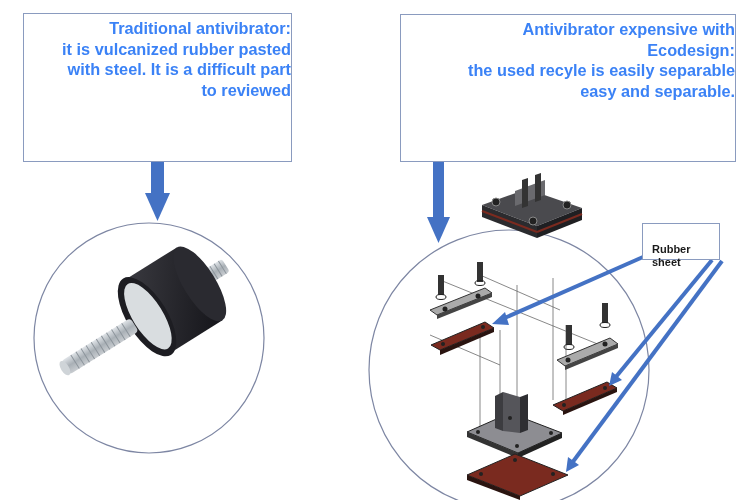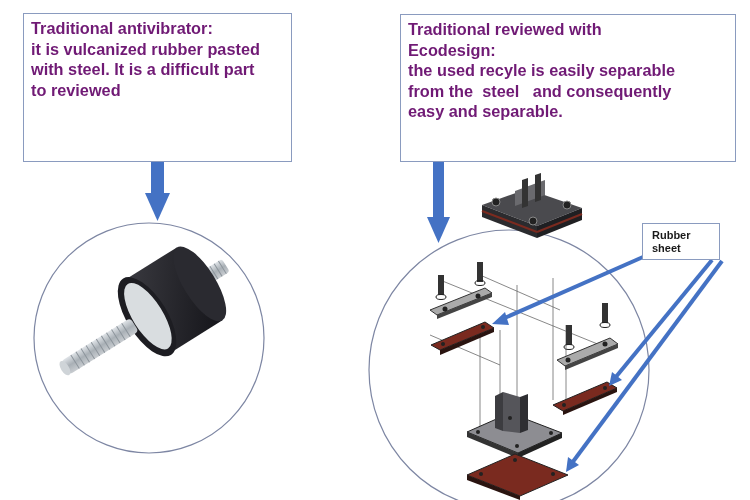--- a/index.html
+++ b/index.html
@@ -1,43 +1,42 @@
 <!DOCTYPE html>
 <html><head>
 <meta charset="utf-8">
 <style>
   html, body { margin:0; padding:0; }
   body { width:750px; height:500px; background:#ffffff; position:relative; overflow:hidden;
          font-family:"Liberation Sans", sans-serif; }
   .box { position:absolute; background:#fff; border:1.5px solid #8a9bbf; box-sizing:border-box;
-         font-weight:bold; color:#701a75; font-size:16.3px; line-height:20.5px; padding:4px 0 0 7px; }
+         font-weight:bold; color:#3b82f6; font-size:16.3px; line-height:20.5px; padding:4px 0 0 7px;text-align:right; }
   .box .line { display:block; white-space:pre; }
   #box-left { left:23px; top:13px; width:269px; height:149px; }
   #box-right { left:400px; top:14px; width:336px; height:148px; }
   #rubber-label { position:absolute; left:642px; top:223px; width:78px; height:37px; background:#fff;
         border:1px solid #8a9bbf; box-sizing:border-box; font-size:11px; font-weight:bold;
-        line-height:13px; padding:5px 0 0 9px; color:#1a1a1a; }
+        line-height:13px; padding:19px 0 0 9px; color:#1a1a1a; }
   #rubber-label .line { display:block; }
   svg { position:absolute; left:0; top:0; }
 </style>
 </head>
 <body>
 
 <div id="box-left" class="box">
   <span class="line">Traditional antivibrator:</span>
   <span class="line">it is vulcanized rubber pasted</span>
   <span class="line">with steel. It is a difficult part</span>
   <span class="line">to reviewed</span>
 </div>
 
 <div id="box-right" class="box">
-  <span class="line">Traditional reviewed with</span>
+  <span class="line">Antivibrator expensive with</span>
   <span class="line">Ecodesign:</span>
   <span class="line">the used recyle is easily separable</span>
-  <span class="line">from the  steel   and consequently</span>
   <span class="line">easy and separable.</span>
 </div>
 
 <svg width="750" height="500" viewBox="0 0 750 500">
   <defs>
     <linearGradient id="rub" x1="0" y1="0" x2="1" y2="1">
       <stop offset="0" stop-color="#3a3a40"></stop>
         <stop offset="1" stop-color="#15151a"></stop>
     </linearGradient>
     <linearGradient id="thread" x1="0" y1="0" x2="0" y2="1">

